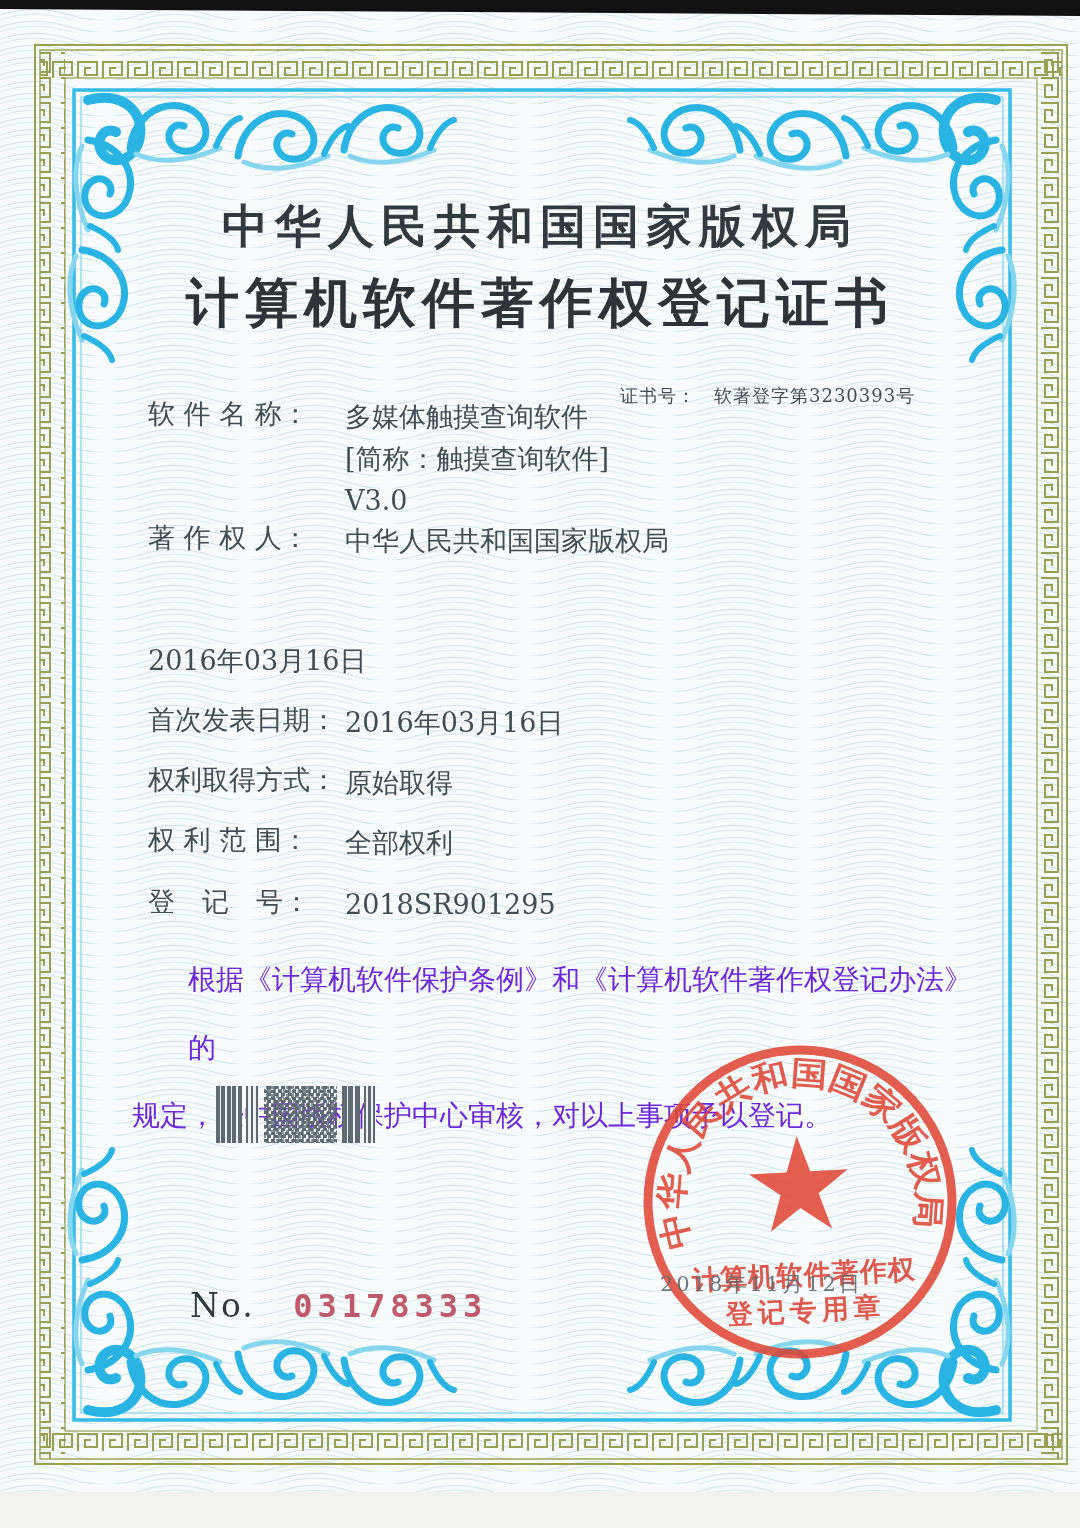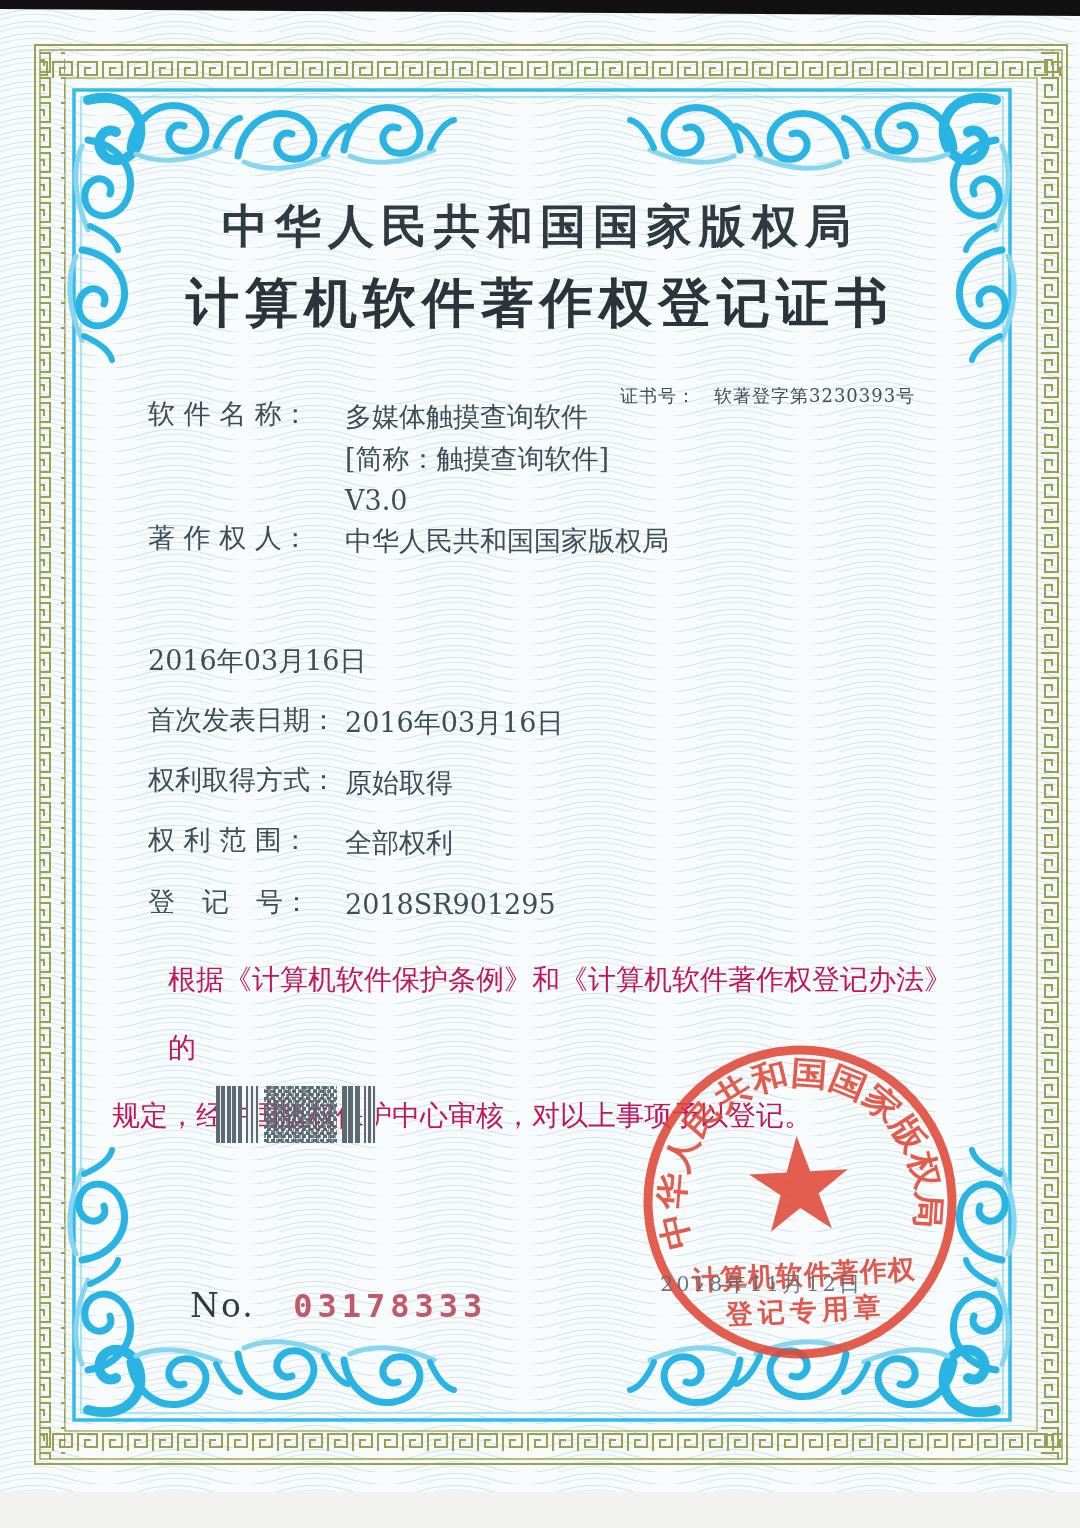--- a/index.html
+++ b/index.html
@@ -31,21 +31,21 @@
   .watermark .wm-circle{position:absolute;left:34px;top:18px;width:92px;height:92px;border-radius:50%;
              border:2px solid rgba(148,180,194,0.32);}
   .watermark .wm-text{position:absolute;left:0;bottom:8px;width:100%;text-align:center;
              font-family:"DejaVu Sans","Liberation Sans",sans-serif;font-size:24px;font-weight:bold;
              color:rgba(148,180,194,0.35);letter-spacing:4px;}
 
   
   .field{left:148px;width:860px;display:flex;font-size:27px;color:#414d55;z-index:3;}
   .flabel{display:inline-block;width:197px;flex:0 0 197px;}
   .fvalues div{line-height:42px;}
-  .statement{left:112px;width:844px;font-size:28px;line-height:68px;color:#be185d;z-index:3;}
+  .statement{left:132px;width:844px;font-size:28px;line-height:68px;color:#6d28d9;z-index:3;}
 
   
   .barcode{left:216px;top:1086px;width:160px;height:57px;display:flex;z-index:3;}
   .bc-thick{width:30px;height:100%;background:repeating-linear-gradient(90deg,#5d6a72 0 4px,#eef3f5 4px 5.5px);}
   .bc-thin{width:15px;height:100%;margin-left:4px;background:repeating-linear-gradient(90deg,#5d6a72 0 2px,#eef3f5 2px 5px);}
   .bc-matrix{width:84px;height:100%;margin-left:5px;
       background:
         repeating-conic-gradient(#5d6a72 0% 25%, rgba(0,0,0,0) 0% 50%) 0 0/7px 7px,
         repeating-conic-gradient(rgba(93,106,114,0.75) 0% 25%, rgba(0,0,0,0) 0% 50%) 2px 3px/5px 9px;}
   .bc-thick2{width:20px;height:100%;margin-left:5px;background:repeating-linear-gradient(90deg,#5d6a72 0 5px,#eef3f5 5px 6.5px);}

